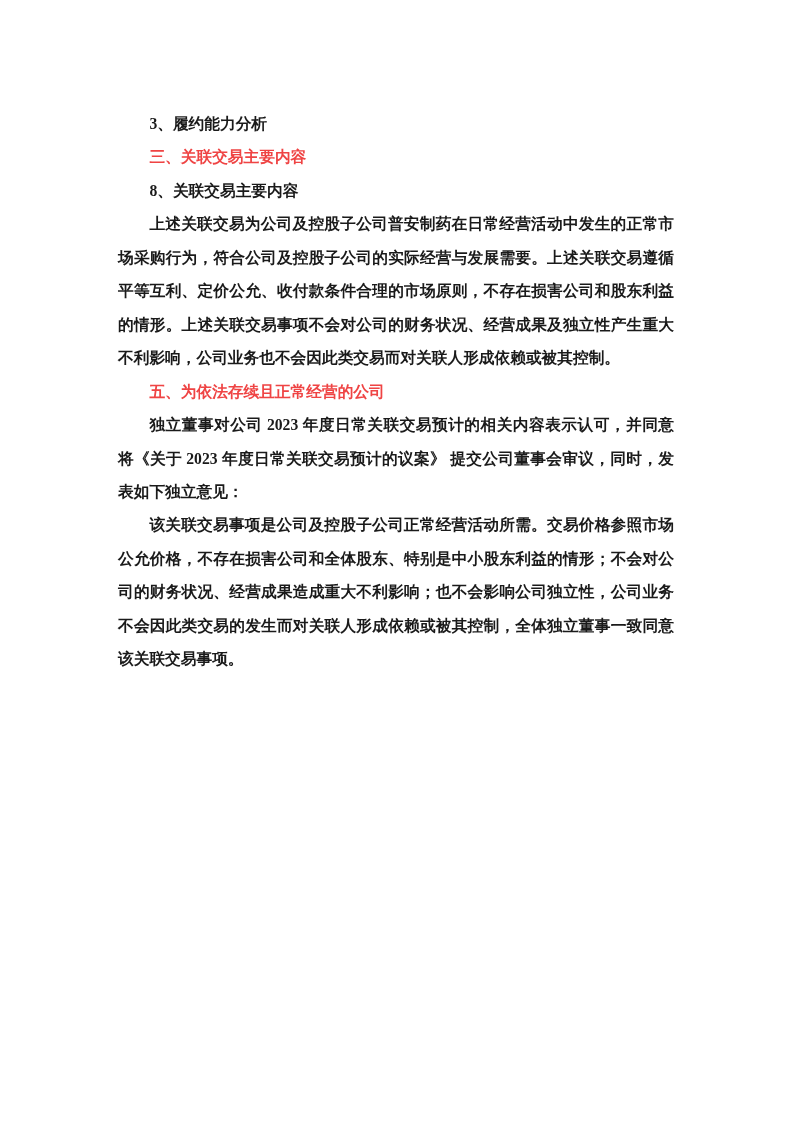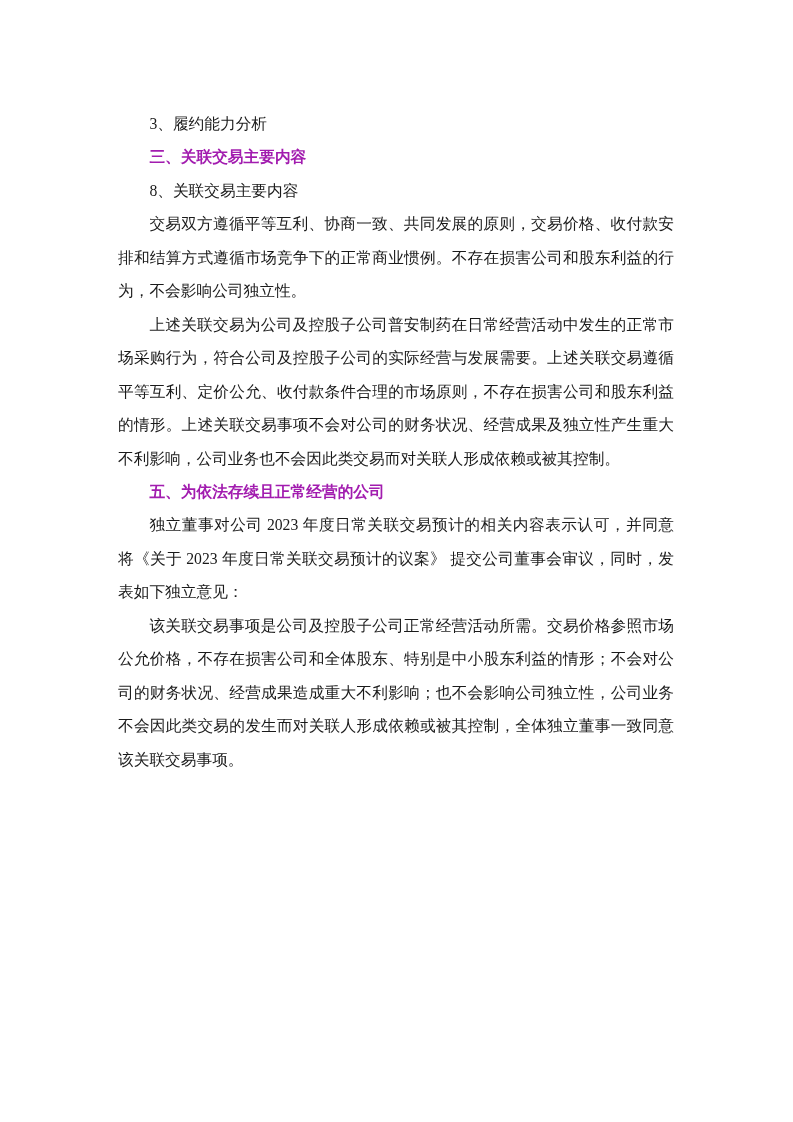--- a/index.html
+++ b/index.html
@@ -28,35 +28,34 @@
     font-size: 15.7px;
     line-height: 33.45px;
     text-align: justify;
   }
   .content p {
     margin: 0;
     padding: 0;
     text-indent: 2em;
   }
   .para, .subhead {
-    font-weight: normal;
+    font-weight: bold;
   }
   .heading {
     font-family: "Liberation Sans", "DejaVu Sans", sans-serif;
     font-weight: bold;
-    color: #a21caf;
+    color: #ef4444;
   }
 </style>
 </head>
 <body>
 
 <div class="page">
   <div class="content">
     <p class="subhead">3、履约能力分析</p>
     <p class="heading">三、关联交易主要内容</p>
     <p class="subhead">8、关联交易主要内容</p>
-    <p class="para">交易双方遵循平等互利、协商一致、共同发展的原则，交易价格、收付款安排和结算方式遵循市场竞争下的正常商业惯例。不存在损害公司和股东利益的行为，不会影响公司独立性。</p>
     <p class="para">上述关联交易为公司及控股子公司普安制药在日常经营活动中发生的正常市场采购行为，符合公司及控股子公司的实际经营与发展需要。上述关联交易遵循平等互利、定价公允、收付款条件合理的市场原则，不存在损害公司和股东利益的情形。上述关联交易事项不会对公司的财务状况、经营成果及独立性产生重大不利影响，公司业务也不会因此类交易而对关联人形成依赖或被其控制。</p>
     <p class="heading">五、为依法存续且正常经营的公司</p>
     <p class="para">独立董事对公司 2023 年度日常关联交易预计的相关内容表示认可，并同意将《关于 2023 年度日常关联交易预计的议案》 提交公司董事会审议，同时，发表如下独立意见：</p>
     <p class="para">该关联交易事项是公司及控股子公司正常经营活动所需。交易价格参照市场公允价格，不存在损害公司和全体股东、特别是中小股东利益的情形；不会对公司的财务状况、经营成果造成重大不利影响；也不会影响公司独立性，公司业务不会因此类交易的发生而对关联人形成依赖或被其控制，全体独立董事一致同意该关联交易事项。</p>
   </div>
 </div>
 
 </body></html>

